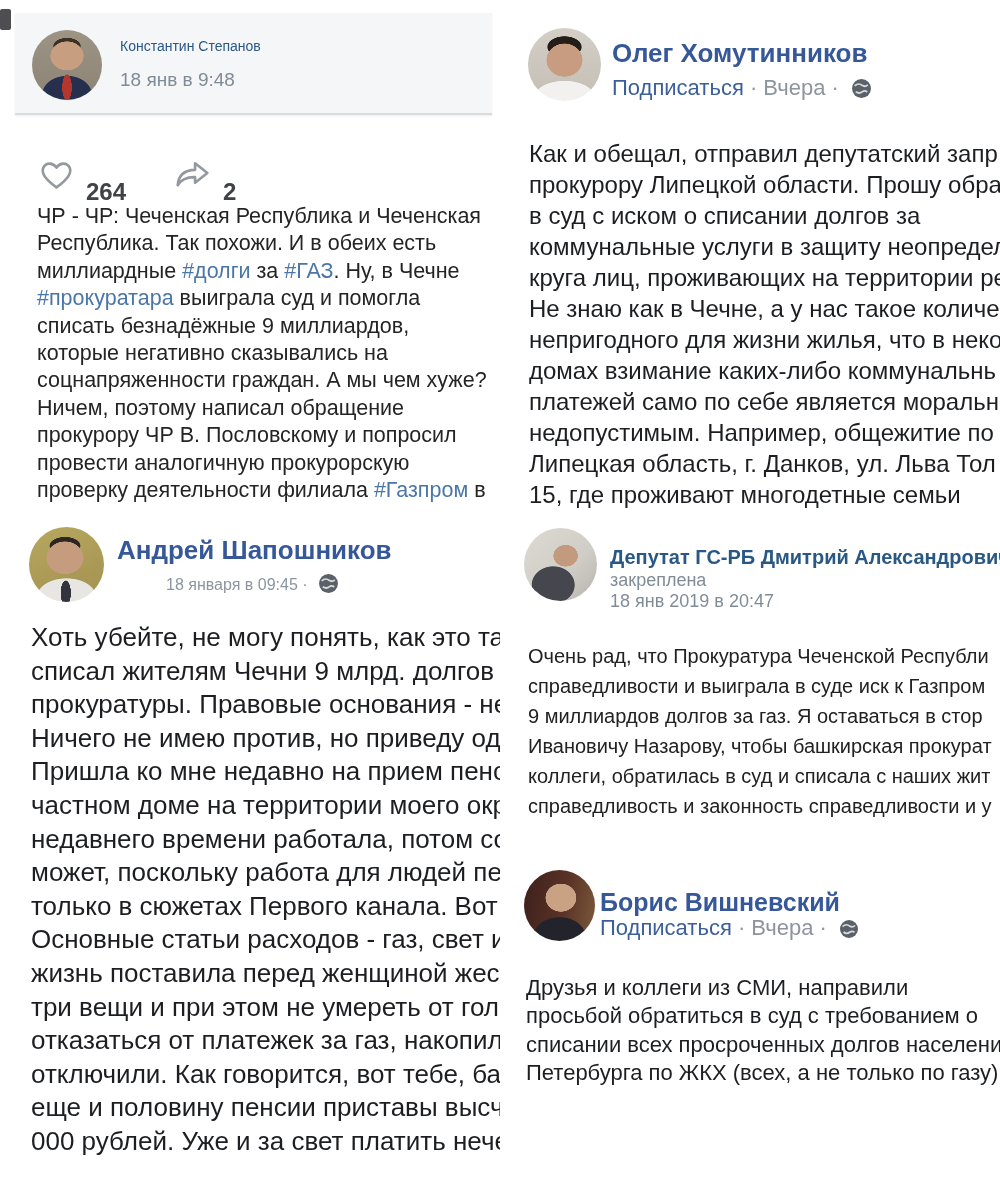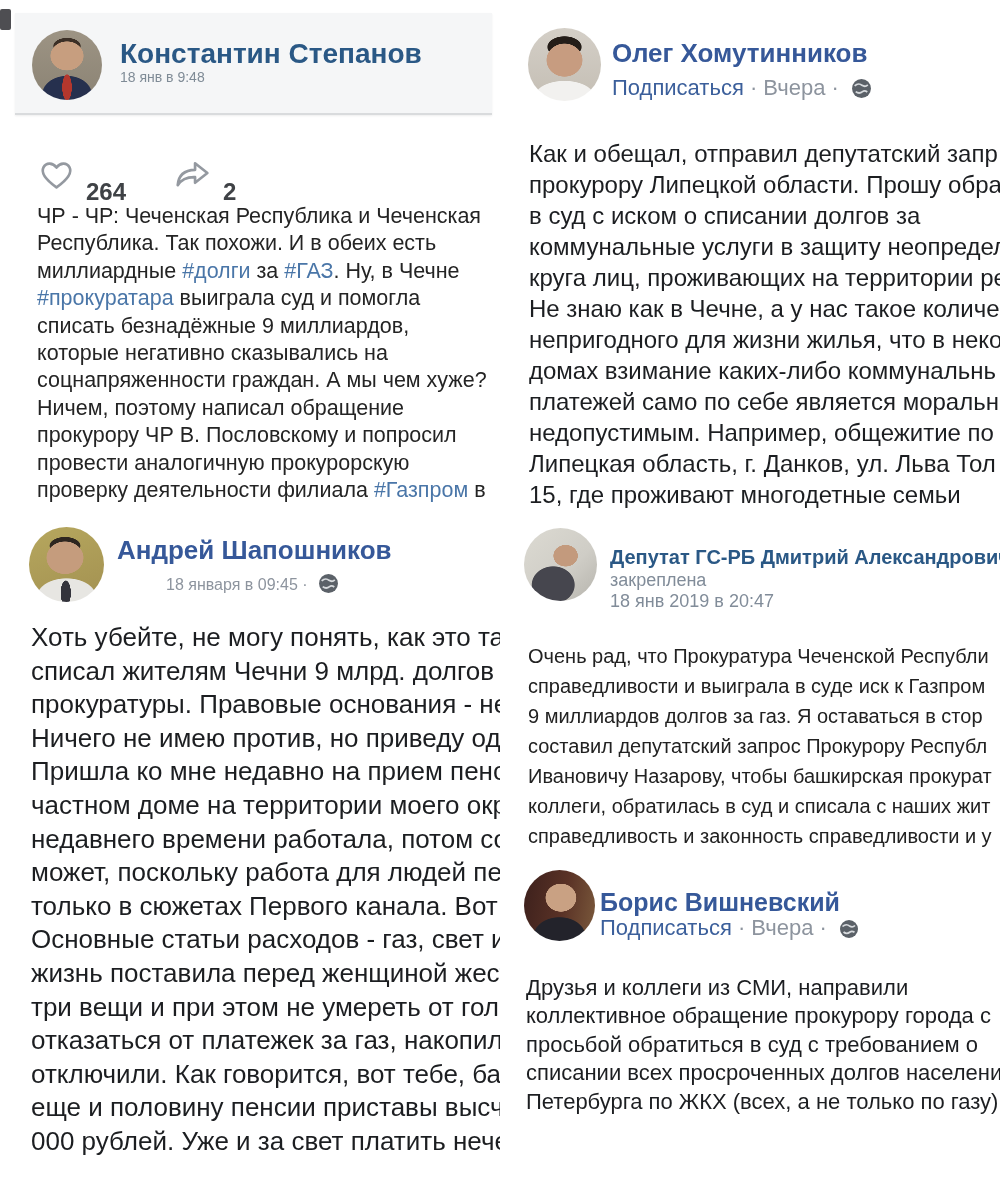--- a/index.html
+++ b/index.html
@@ -35,22 +35,22 @@
     radial-gradient(ellipse 30% 26% at 40% 78%, #46464e 96%, rgba(0,0,0,0) 100%),
     linear-gradient(135deg,#dcdad2 0%,#cfcdc6 60%,#b5b3ac 100%);}
   .av-vish{left:524px;top:870px;width:71px;height:71px;background:
     radial-gradient(ellipse 22% 20% at 52% 39%, #c9a183 97%, rgba(0,0,0,0) 100%),
     radial-gradient(ellipse 37% 27% at 50% 93%, #23232b 96%, rgba(0,0,0,0) 100%),
     linear-gradient(100deg,#3c201c 0%,#5a3226 55%,#7b5a3c 100%);}
 
   
   .vk-card{position:absolute;left:15px;top:13px;width:477px;height:100px;background:#f5f6f7;
     border-bottom:2px solid #d9dbdd;box-shadow:0 1px 2px rgba(0,0,0,.07);}
-  .p1-name{left:120px;top:38px;font-size:28px;font-weight:bold;color:#2a5885;cursor:pointer;}
-  .p1-date{left:120px;top:69px;font-size:14px;color:#7f8b96;cursor:pointer;}
+  .p1-name{left:120px;top:38px;font-size:14px;font-weight:normal;color:#2a5885;cursor:pointer;}
+  .p1-date{left:120px;top:69px;font-size:19px;color:#7f8b96;cursor:pointer;}
   .actions{position:absolute;left:37px;top:141px;display:flex;align-items:center;}
   .count{font-size:24px;font-weight:bold;color:#3f4246;margin-top:37px;}
   .icon-btn{display:inline-flex;cursor:pointer;}
   .heart-svg{margin-right:10px;}
   .share-svg{margin-left:47px;margin-right:11px;}
 
   
   .ptext{position:absolute;overflow:hidden;}
   .tline{white-space:nowrap;overflow:hidden;}
   .hashtag{color:#4a76a8;cursor:pointer;}
@@ -182,40 +182,38 @@
 
   <section>
     <div class="avatar av-chuv"></div>
     <div class="abs p4-name">Депутат ГС-РБ Дмитрий Александрович Чувил</div>
     <div class="abs p4-pin">закреплена</div>
     <div class="abs p4-date">18 янв 2019 в 20:47</div>
     <div class="ptext t3">
         <div class="tline">Очень рад, что Прокуратура Чеченской Республи</div>
         <div class="tline">справедливости и выиграла в суде иск к Газпром</div>
         <div class="tline">9 миллиардов долгов за газ. Я оставаться в стор</div>
-        <div class="tline">составил депутатский запрос Прокурору Республ</div>
         <div class="tline">Ивановичу Назарову, чтобы башкирская прокурат</div>
         <div class="tline">коллеги, обратилась в суд и списала с наших жит</div>
         <div class="tline">справедливость и законность справедливости и у</div>
       </div>
   </section>
 
   <section>
     <div class="avatar av-vish"></div>
     <div class="abs fb-name p5-name">Борис Вишневский</div>
     <div class="abs p5-sub">
       <span class="follow">Подписаться</span><span class="meta-gray"> · Вчера ·</span>
       <svg class="globe" width="20" height="20" viewBox="0 0 20 20">
         <circle cx="10" cy="10" r="9" fill="#5b6168"></circle>
         <path d="M3.5 7.5 c2.5 -2.5 5.5 -2 7 -0.5 c1.5 1 4 1 5.5 -0.5" stroke="#d7dadd" stroke-width="1.7" fill="none"></path>
         <path d="M4.5 13 c2 1.6 4.5 1.6 6.5 0 c1.5 -1.2 3 -0.8 4.5 0.3" stroke="#d7dadd" stroke-width="1.7" fill="none"></path>
       </svg>
     </div>
     <div class="ptext t4">
         <div class="tline">Друзья и коллеги из СМИ, направили</div>
-        <div class="tline">коллективное обращение прокурору города с</div>
         <div class="tline">просьбой обратиться в суд с требованием о</div>
         <div class="tline">списании всех просроченных долгов населени</div>
         <div class="tline">Петербурга по ЖКХ (всех, а не только по газу).</div>
       </div>
   </section>
 
 </div>
 
 </body></html>

